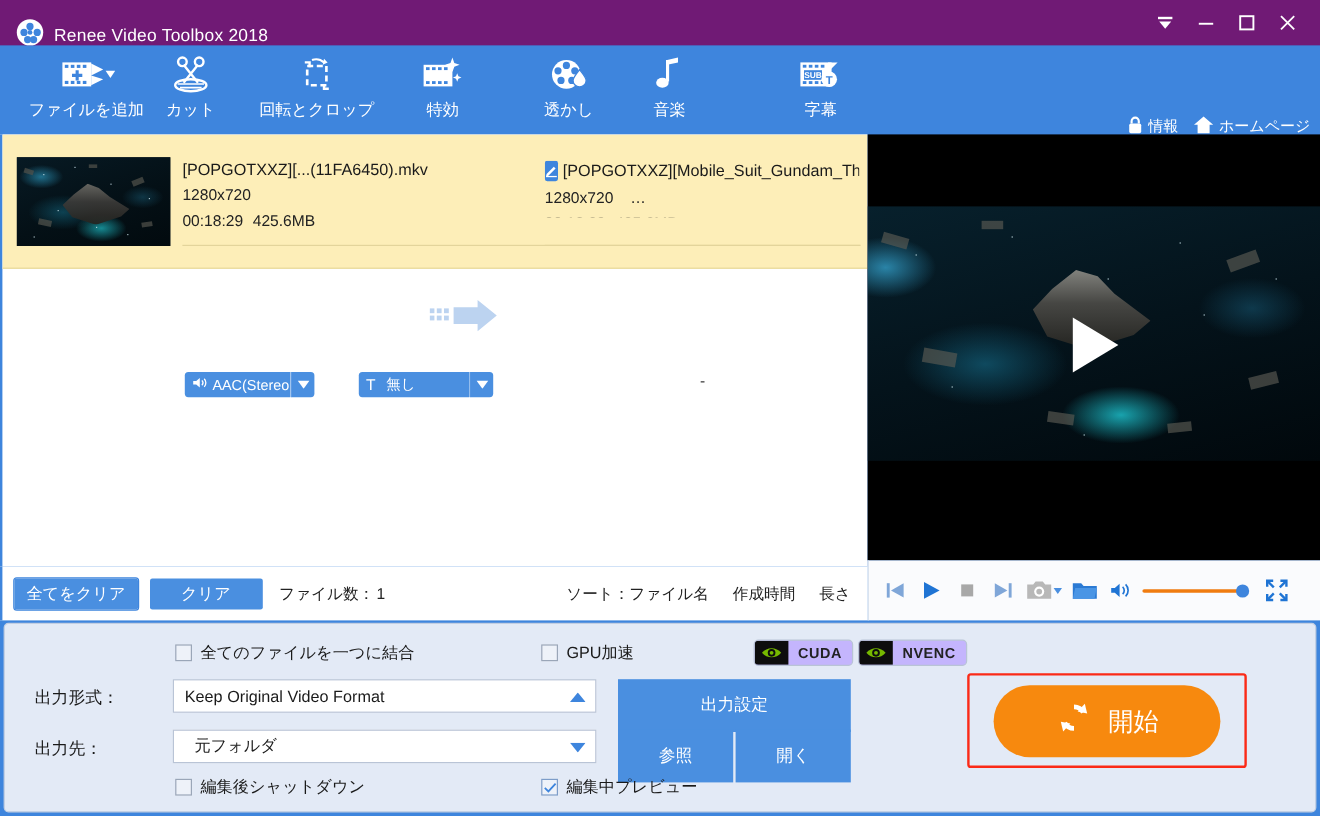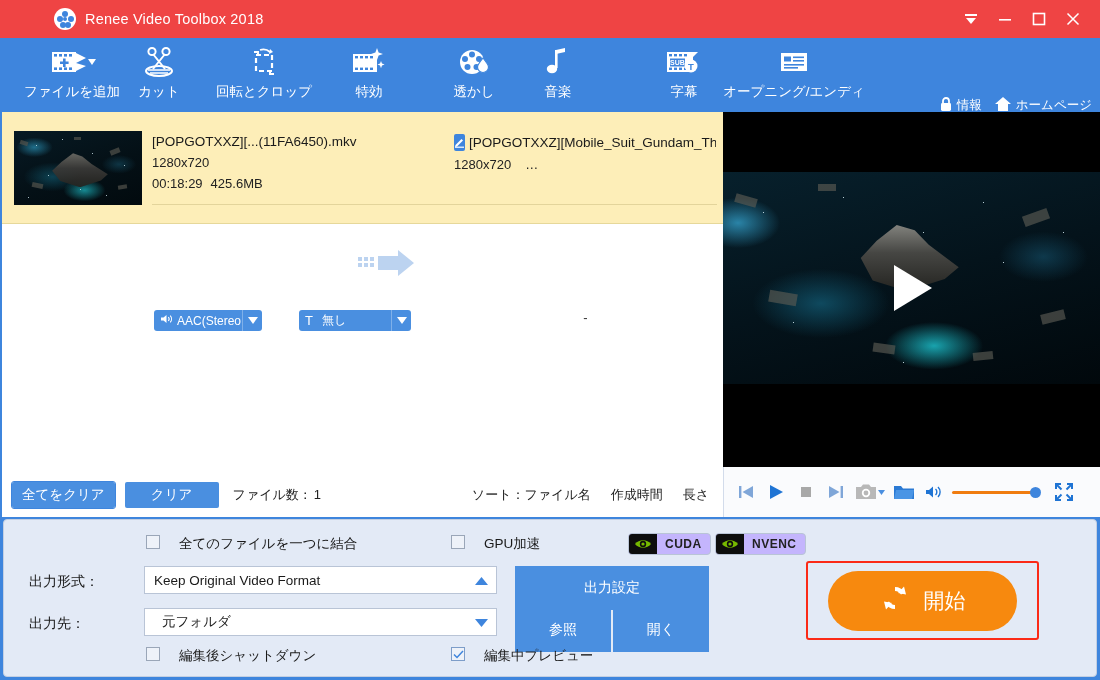--- a/index.html
+++ b/index.html
@@ -12,22 +12,22 @@
   }
   .app {
     position: relative; width: 1100px; height: 680px;
     background: #3e85dd;
     overflow: hidden;
   }
 
   
   .titlebar {
     position: absolute; top: 0; left: 0; width: 1100px; height: 38px;
-    background: #ef4444;
-    display: flex; align-items: center; padding-left: 40px;
+    background: #701a75;
+    display: flex; align-items: flex-end;
   }
   .title-logo {
     width: 22px; height: 22px; margin-left: 14px; margin-right: 9px;
     position: relative;
   }
   .title-logo .reel {
     position: absolute; inset: 0;
     border-radius: 50%;
     background: #ffffff;
   }
@@ -216,21 +216,21 @@
   .sortbox { margin-left: auto; margin-right: 14px; font-size: 13px; color: #222; display:flex; gap: 20px; }
 
   
   .settings {
     position: absolute; left: 3px; top: 519px; width: 1094px; height: 158px;
     background: #e3eaf6;
     border: 1px solid #c3cfe2;
     border-radius: 4px;
   }
   .chk {
-    display: inline-flex; align-items: flex-start; gap: 19px; font-size: 13.5px; color: #1a1a1a;
+    display: inline-flex; align-items: center; gap: 7px; font-size: 13.5px; color: #1a1a1a;
   }
   .box {
     width: 14px; height: 14px; border: 1px solid #9aa6b8; background: #eef2f9;
     display: inline-flex; align-items:center; justify-content:center;
   }
   .box.checked { border-color:#7d9dc9; }
   .row-label { font-size: 14px; color: #1a1a1a; }
   .combo {
     background: #ffffff; border: 1px solid #b9c4d6; height: 28px;
     display: flex; align-items: center; justify-content: space-between;
@@ -420,35 +420,20 @@
           <rect x="8" y="13.5" width="15" height="8" fill="#3e85dd"></rect>
           <text x="15.5" y="20" font-size="7" font-family="Liberation Sans, sans-serif" fill="#fff" text-anchor="middle" font-weight="bold">SUB</text>
           <path d="M28 7 h8 l-8 8 z" fill="#fff"></path>
           <circle cx="29" cy="21" r="6.5" fill="#fff"></circle>
           <text x="29" y="25" font-size="9.5" font-family="Liberation Sans, sans-serif" fill="#3e85dd" text-anchor="middle" font-weight="bold">T</text>
         </svg>
       </div>
       <div class="tb-label">字幕</div>
     </div>
 
-    <div class="tb-item" style="left:700px; width:188px;">
-      <div class="tb-icon">
-        <svg width="38" height="34" viewBox="0 0 38 34">
-          <rect x="6" y="8" width="26" height="18" fill="#fff"></rect>
-          <g fill="#3e85dd">
-            <rect x="9" y="11.5" width="7" height="5"></rect>
-            <rect x="18" y="11.5" width="11" height="1.6"></rect>
-            <rect x="18" y="15" width="11" height="1.6"></rect>
-            <rect x="9" y="19" width="20" height="1.6"></rect>
-            <rect x="9" y="22" width="14" height="1.6"></rect>
-          </g>
-        </svg>
-      </div>
-      <div class="tb-label">オープニング/エンディ</div>
-    </div>
 
     <div class="tb-right">
       <div class="grp">
         <span>
           <svg width="14" height="16" viewBox="0 0 14 16">
             <path d="M4 7 V5 a3 3 0 0 1 6 0 v2" fill="none" stroke="#fff" stroke-width="1.8"></path>
             <rect x="2" y="7" width="10" height="8" rx="1.4" fill="#fff"></rect>
           </svg>
         </span>
         <span>情報</span>

